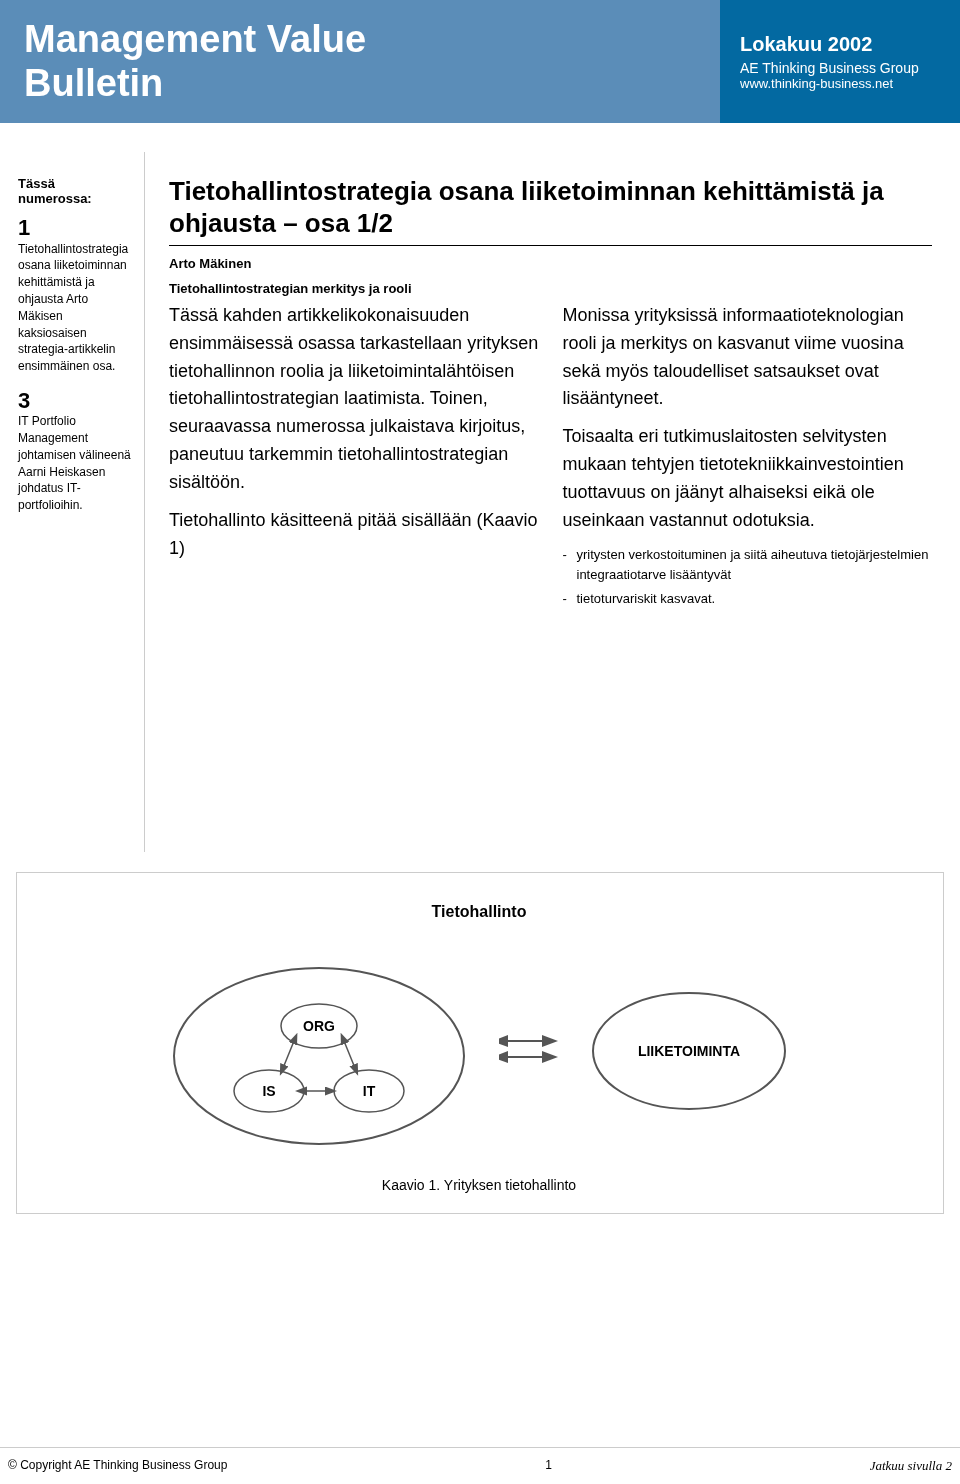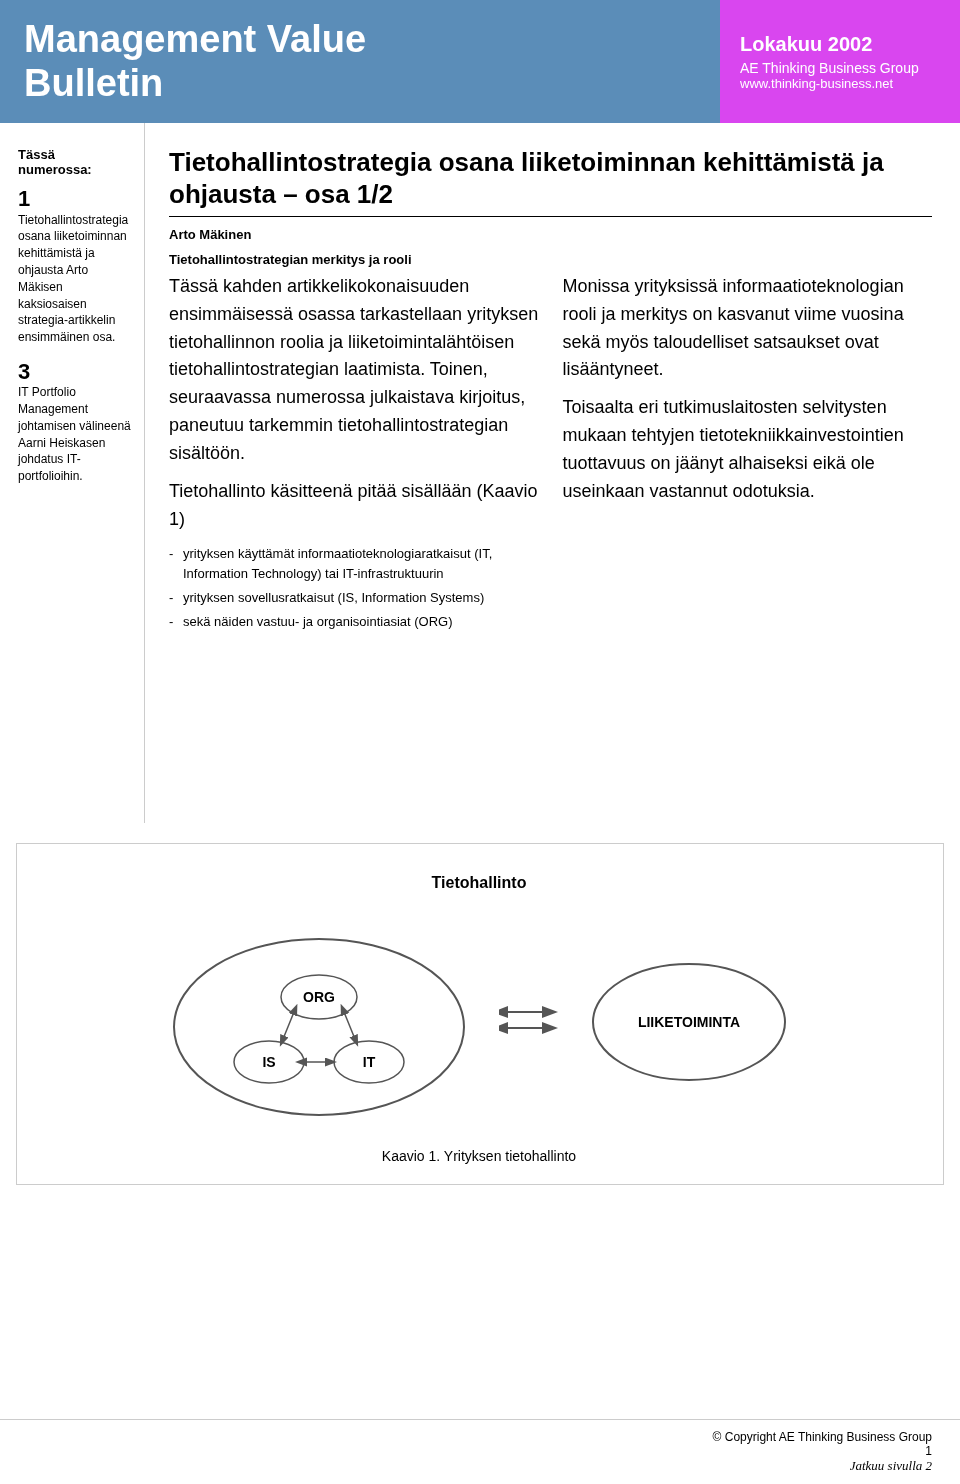--- a/index.html
+++ b/index.html
@@ -28,21 +28,21 @@
 
     .header-title {
       font-size: 38px;
       font-weight: bold;
       color: #fff;
       line-height: 1.15;
       font-family: Arial, sans-serif;
     }
 
     .header-right {
-      background: #d946ef;
+      background: #0369a1;
       min-width: 240px;
       padding: 18px 20px;
       display: flex;
       flex-direction: column;
       justify-content: center;
     }
 
     .header-date {
       font-size: 20px;
       font-weight: bold;
@@ -61,20 +61,21 @@
       font-size: 13px;
       color: #fff;
       font-family: Arial, sans-serif;
     }
 
     
     .main {
       display: flex;
       padding: 0;
       min-height: 700px;
+      margin-top: 29px;
     }
 
     
     .sidebar {
       width: 145px;
       min-width: 145px;
       padding: 24px 12px 24px 18px;
       border-right: 1px solid #ccc;
     }
 
@@ -220,29 +221,28 @@
     .diagram-caption {
       font-size: 14px;
       font-family: Arial, sans-serif;
       text-align: center;
       margin-top: 16px;
     }
 
     
     .footer {
       border-top: 1px solid #ccc;
-      padding: 10px 28px;
+      padding: 10px 8px;
       display: flex;
       justify-content: space-between;
-      align-items: flex-end;
+      align-items: flex-start;
       position: absolute;
       bottom: 0;
       left: 0;
       right: 0;
-      flex-direction: column;
     }
 
     .footer-copyright {
       font-size: 12px;
       font-family: Arial, sans-serif;
     }
 
     .footer-page {
       font-size: 12px;
       font-family: Arial, sans-serif;
@@ -290,30 +290,27 @@
   <div class="article">
     <div class="article-headline">Tietohallintostrategia osana liiketoiminnan kehittämistä ja ohjausta – osa 1/2</div>
     <div class="article-author">Arto Mäkinen</div>
 
     <div class="article-section-title">Tietohallintostrategian merkitys ja rooli</div>
 
     <div class="two-col">
       <div class="col">
         <p>Tässä kahden artikkelikokonaisuuden ensimmäisessä osassa tarkastellaan yrityksen tietohallinnon roolia ja liiketoimintalähtöisen tietohallintostrategian laatimista. Toinen, seuraavassa numerossa julkaistava kirjoitus, paneutuu tarkemmin tietohallintostrategian sisältöön.</p>
         <p>Tietohallinto käsitteenä pitää sisällään (Kaavio 1)</p>
-        <ul>
-          <li>yrityksen käyttämät informaatioteknologiaratkaisut (IT, Information Technology) tai IT-infrastruktuurin</li>
-          <li>yrityksen sovellusratkaisut (IS, Information Systems)</li>
-          <li>sekä näiden vastuu- ja organisointiasiat (ORG)</li>
-        </ul>
       </div>
       <div class="col">
         <p>Monissa yrityksissä informaatioteknologian rooli ja merkitys on kasvanut viime vuosina sekä myös taloudelliset satsaukset ovat lisääntyneet.</p>
         <p>Toisaalta eri tutkimuslaitosten selvitysten mukaan tehtyjen tietotekniikkainvestointien tuottavuus on jäänyt alhaiseksi eikä ole useinkaan vastannut odotuksia.</p>
         <ul>
+          <li>yritysten verkostoituminen ja siitä aiheutuva tietojärjestelmien integraatiotarve lisääntyvät</li>
+          <li>tietoturvariskit kasvavat.</li>
         </ul>
       </div>
     </div>
   </div>
 </div>
 
 <div class="diagram-section">
   <div class="diagram-title">Tietohallinto</div>
 
   <div class="diagram-container">

